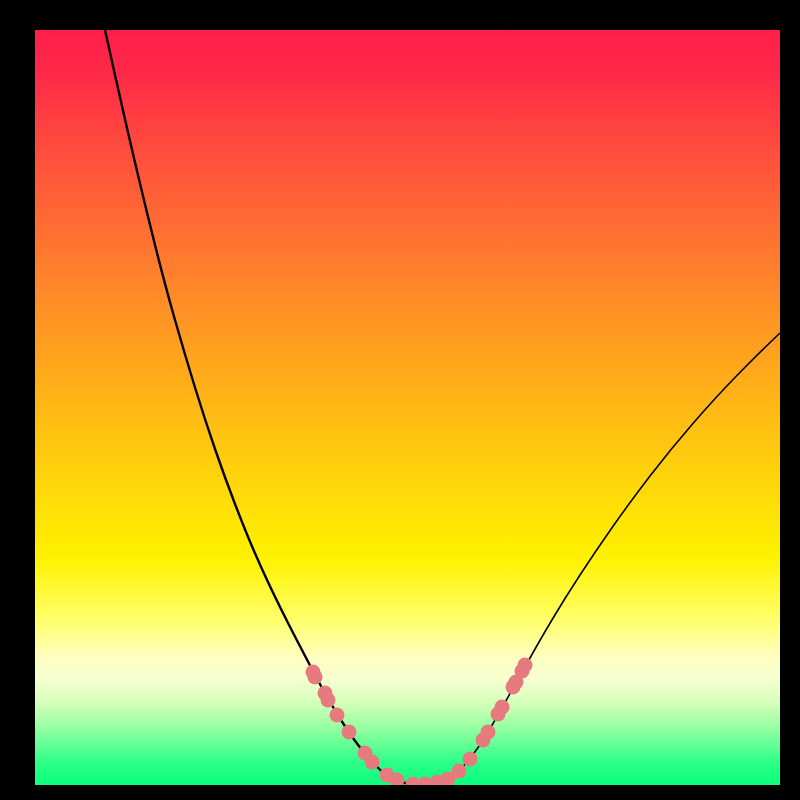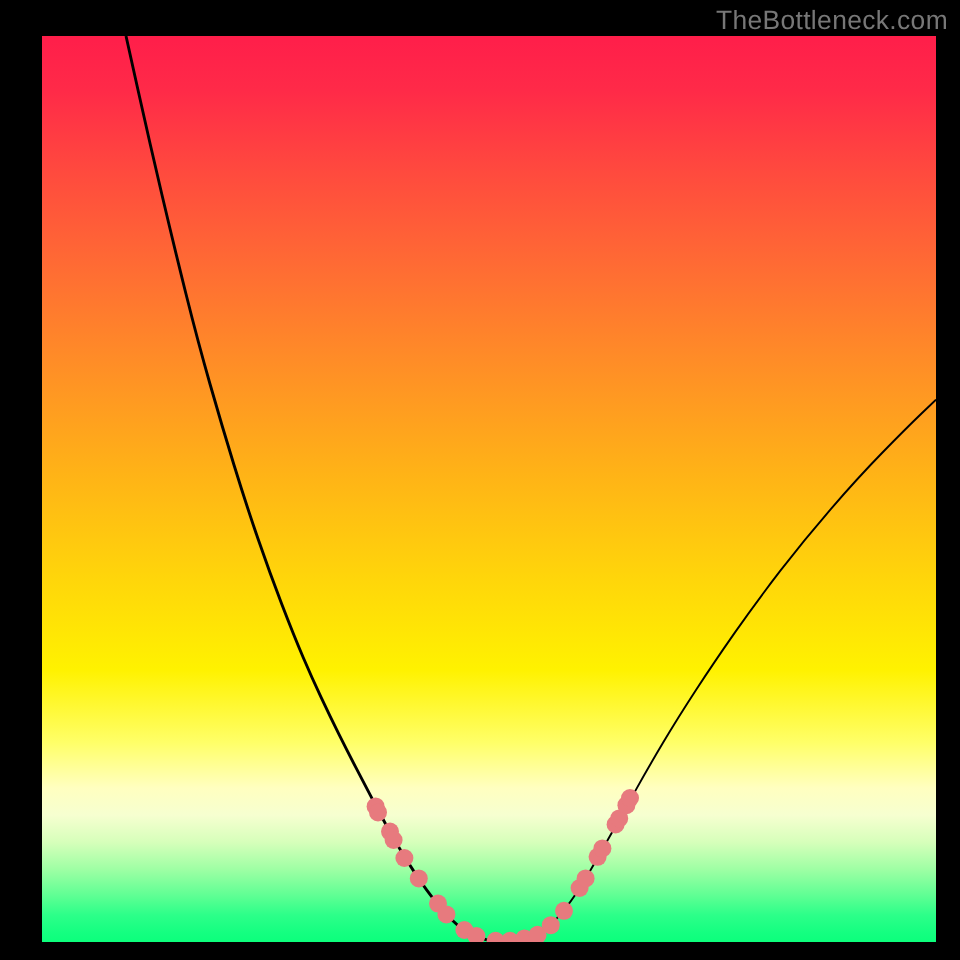--- a/index.html
+++ b/index.html
@@ -71,21 +71,20 @@
   }
   .dot {
     fill: #e77a7e;
     stroke: none;
   }
 </style>
 </head>
 <body>
 
 <div class="frame">
-  <div class="watermark">TheBottleneck.com</div>
 
   <div class="plot-area">
     <div class="gradient-bg"></div>
 
     <svg class="curves" viewBox="0 0 745 755" preserveAspectRatio="none">
       <path id="left-curve" fill="none" stroke="#000" stroke-width="2.4" d="M 70 0 Q 70 0 80 45 Q 90 90 100 132.5 Q 110 175 120 215 Q 130 255 140 290 Q 150 325 160 357.5 Q 170 390 180 419 Q 190 448 200 474 Q 210 500 217.5 517.5 Q 225 535 232.5 551 Q 240 567 247.5 582 Q 255 597 261.5 609.5 Q 268 622 274 633.5 Q 280 645 286 656 Q 292 667 298 677 Q 304 687 309.5 695.5 Q 315 704 320.5 711.5 Q 326 719 331 725 Q 336 731 341 736 Q 346 741 350.5 744 L 355 747"></path>
       <path id="valley" fill="none" stroke="#000" stroke-width="2.4" d="M 355 747 Q 355 747 360 749.5 Q 365 752 370 753 Q 375 754 380 754.5 Q 385 755 390 754.5 Q 395 754 400 753 Q 405 752 410 750 L 415 748"></path>
       <path id="right-curve" fill="none" stroke="#000" stroke-width="1.6" d="M 415 748 Q 415 748 419.5 744.5 Q 424 741 428.5 736 Q 433 731 438 724.5 Q 443 718 449 708.5 Q 455 699 461.5 687.5 Q 468 676 476.5 661 Q 485 646 495 628 Q 505 610 517.5 589 Q 530 568 545 545 Q 560 522 577.5 497 Q 595 472 615 446 Q 635 420 657.5 394 Q 680 368 700 347.5 Q 720 327 732.5 315 L 745 303"></path>
       <g id="dots">
           <circle cx="278" cy="642" r="7.5" class="dot"></circle>

